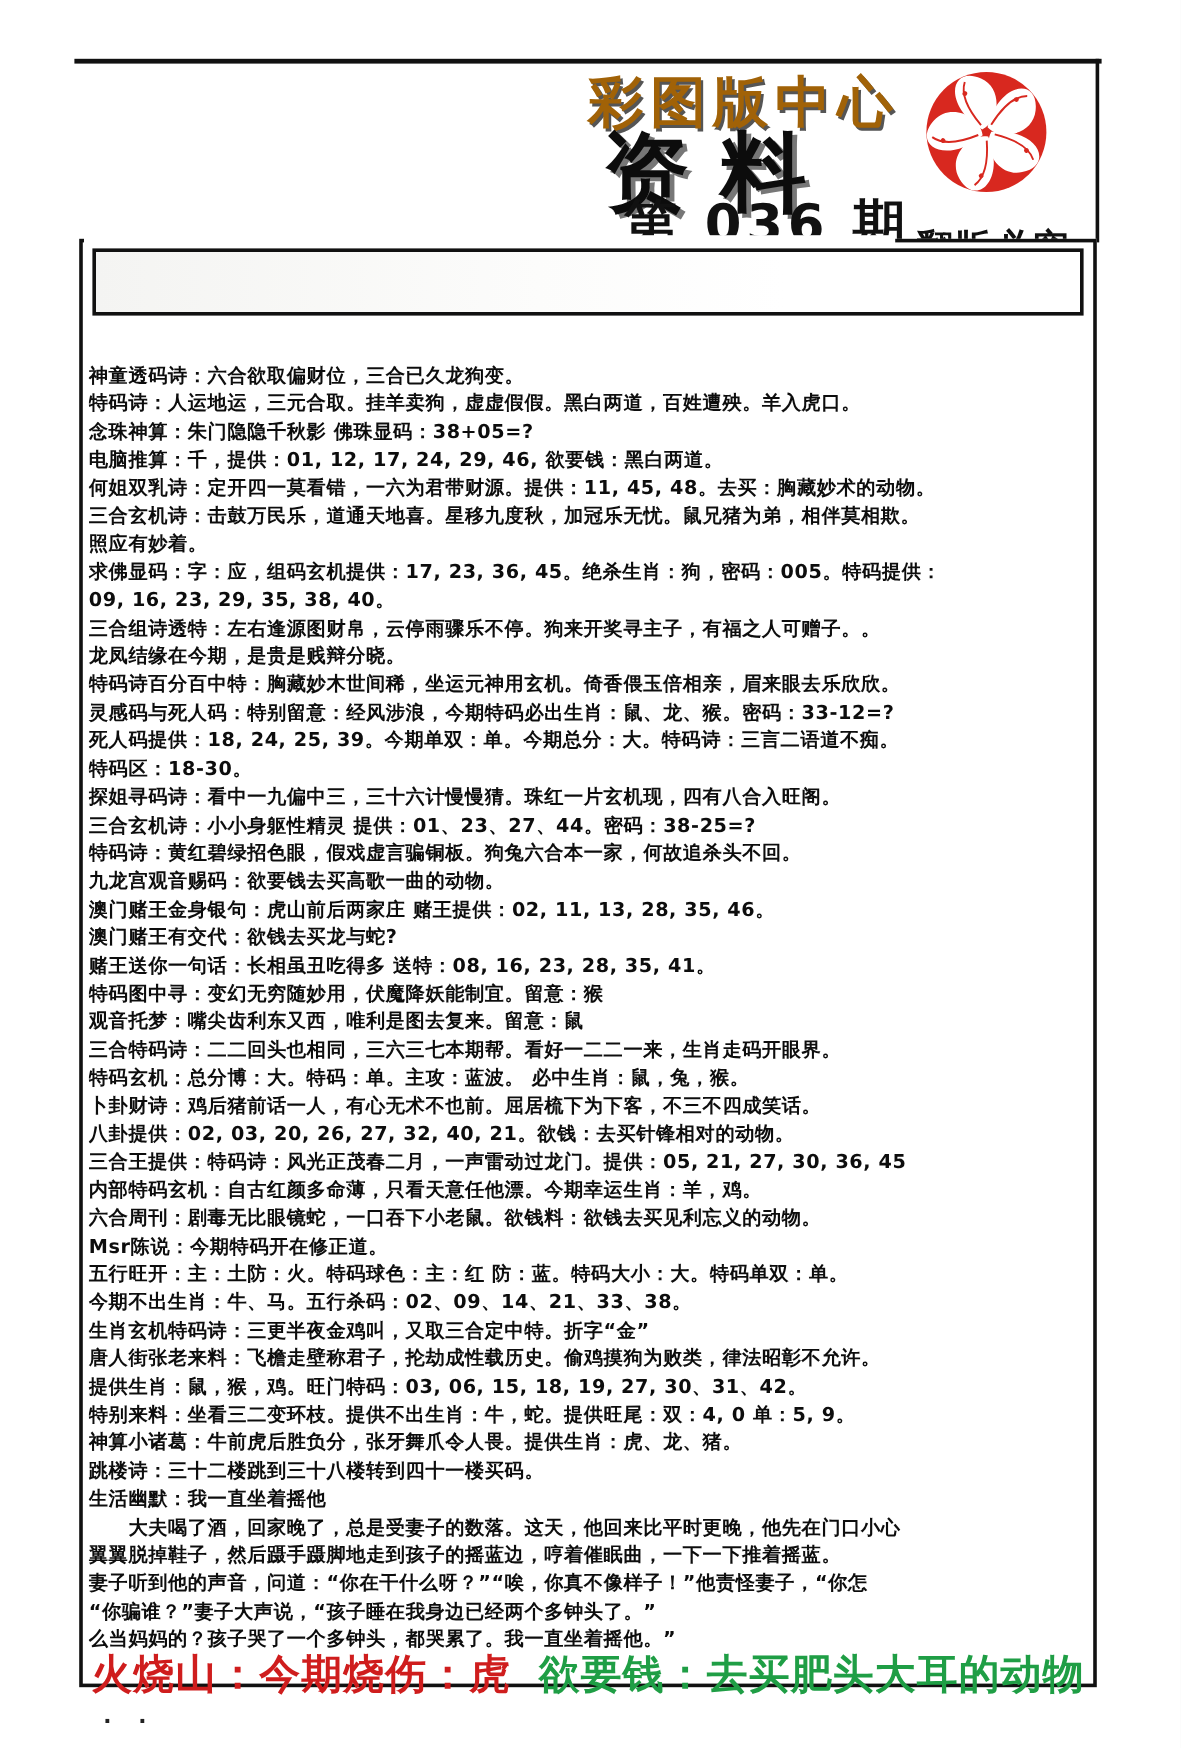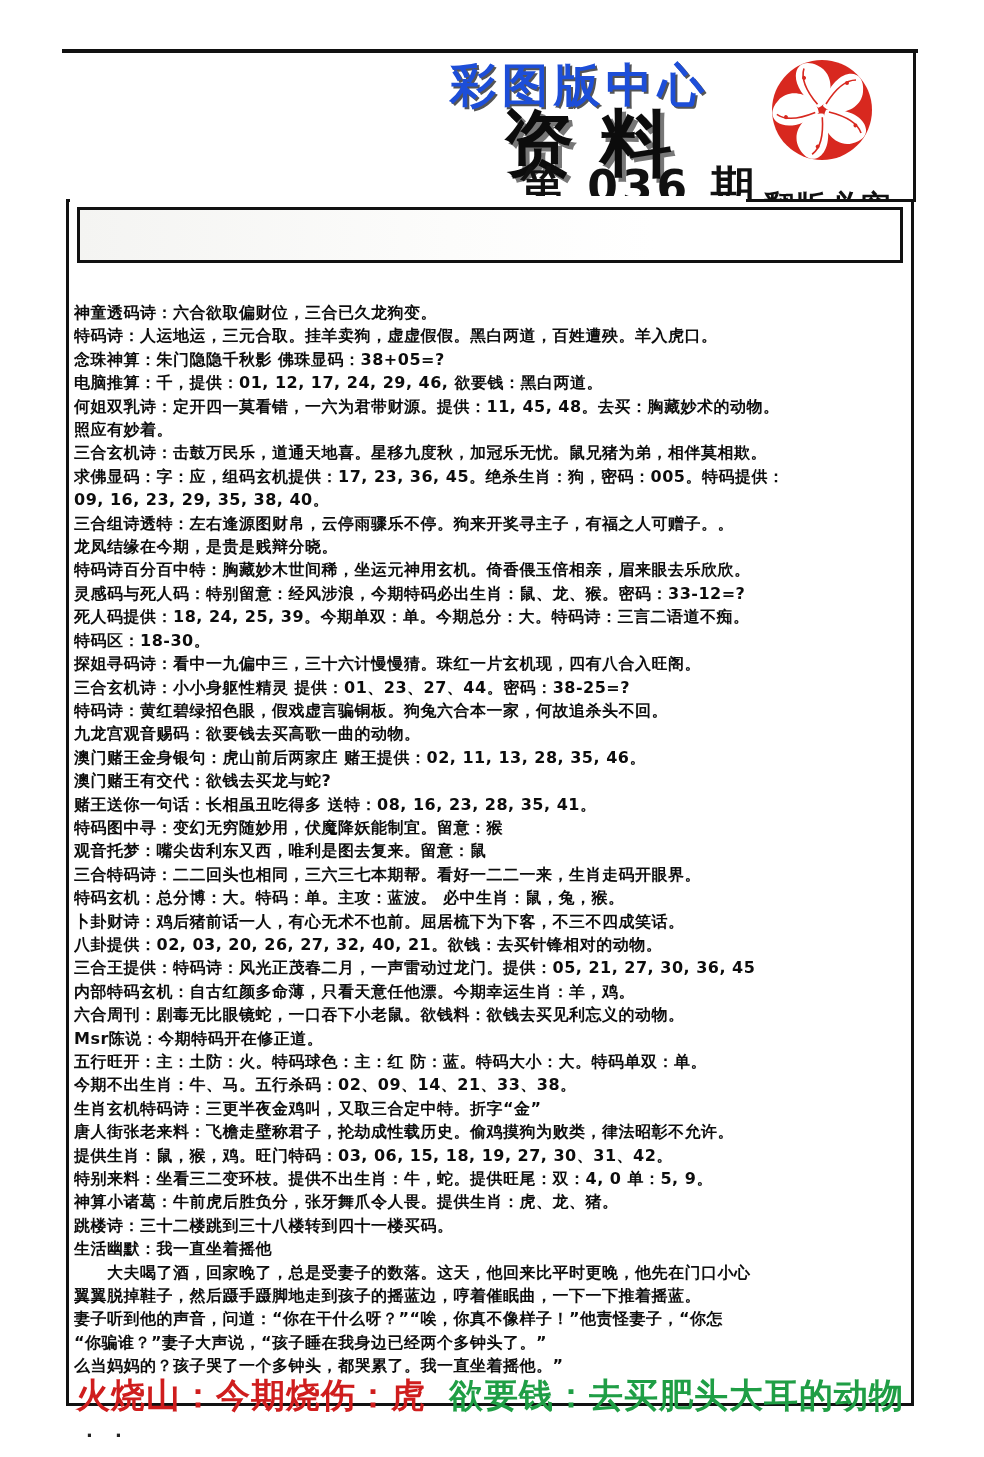--- a/index.html
+++ b/index.html
@@ -6,22 +6,22 @@
   .page{
     position:relative;width:984px;height:1457px;background:#ffffff;
     font-family:"DejaVu Sans","Liberation Sans",sans-serif;color:#111;
     overflow:hidden;
   }
   
   .top-rule{position:absolute;left:62px;top:49px;width:856px;height:4px;background:#111;}
   .right-rule{position:absolute;left:913px;top:49px;width:3px;height:153px;background:#111;}
   
   .center-name{
-    position:absolute;left:450px;top:55px;width:300px;text-align:left;
-    font-size:46px;font-weight:bold;letter-spacing:6px;color:#1d4ed8;
+    position:absolute;left:450px;top:55px;width:300px;text-align:right;
+    font-size:46px;font-weight:bold;letter-spacing:6px;color:#a16207;
     text-shadow:2px 2px 0 #555;white-space:nowrap;
   }
   .big-title{
     position:absolute;left:470px;top:96px;width:260px;text-align:center;
     font-size:72px;font-weight:bold;letter-spacing:26px;color:#0c0c0c;
     text-shadow:4px 4px 0 #777;white-space:nowrap;
   }
   .issue{
     position:absolute;left:520px;top:158px;width:230px;text-align:center;
     font-size:44px;font-weight:bold;letter-spacing:4px;white-space:nowrap;
@@ -111,22 +111,22 @@
   <div class="erase-patch"></div>
   <div class="inner-box"></div>
 
   <div class="content">
 
   <div class="line">神童透码诗：六合欲取偏财位，三合已久龙狗变。</div>
       <div class="line">特码诗：人运地运，三元合取。挂羊卖狗，虚虚假假。黑白两道，百姓遭殃。羊入虎口。</div>
       <div class="line">念珠神算：朱门隐隐千秋影 佛珠显码：38+05=?</div>
       <div class="line">电脑推算：千，提供：01, 12, 17, 24, 29, 46, 欲要钱：黑白两道。</div>
       <div class="line">何姐双乳诗：定开四一莫看错，一六为君带财源。提供：11, 45, 48。去买：胸藏妙术的动物。</div>
+      <div class="line">三合玄机诗：击鼓万民乐，道通天地喜。星移九度秋，加冠乐无忧。鼠兄猪为弟，相伴莫相欺。</div>
       <div class="line">照应有妙着。</div>
-      <div class="line">三合玄机诗：击鼓万民乐，道通天地喜。星移九度秋，加冠乐无忧。鼠兄猪为弟，相伴莫相欺。</div>
       <div class="line">求佛显码：字：应，组码玄机提供：17, 23, 36, 45。绝杀生肖：狗，密码：005。特码提供：</div>
       <div class="line">09, 16, 23, 29, 35, 38, 40。</div>
       <div class="line">三合组诗透特：左右逢源图财帛，云停雨骤乐不停。狗来开奖寻主子，有福之人可赠子。。</div>
       <div class="line">龙凤结缘在今期，是贵是贱辩分晓。</div>
       <div class="line">特码诗百分百中特：胸藏妙木世间稀，坐运元神用玄机。倚香偎玉倍相亲，眉来眼去乐欣欣。</div>
       <div class="line">灵感码与死人码：特别留意：经风涉浪，今期特码必出生肖：鼠、龙、猴。密码：33-12=?</div>
       <div class="line">死人码提供：18, 24, 25, 39。今期单双：单。今期总分：大。特码诗：三言二语道不痴。</div>
       <div class="line">特码区：18-30。</div>
       <div class="line">探姐寻码诗：看中一九偏中三，三十六计慢慢猜。珠红一片玄机现，四有八合入旺阁。</div>
       <div class="line">三合玄机诗：小小身躯性精灵 提供：01、23、27、44。密码：38-25=?</div>

